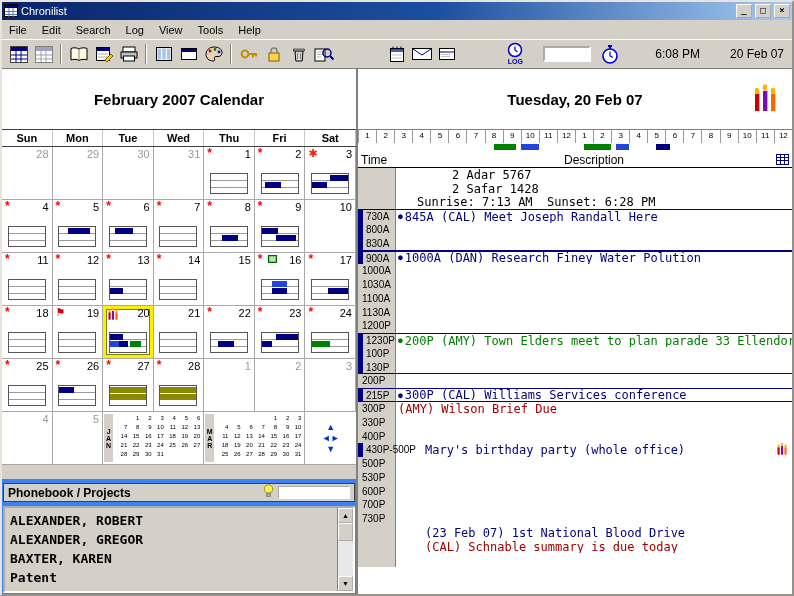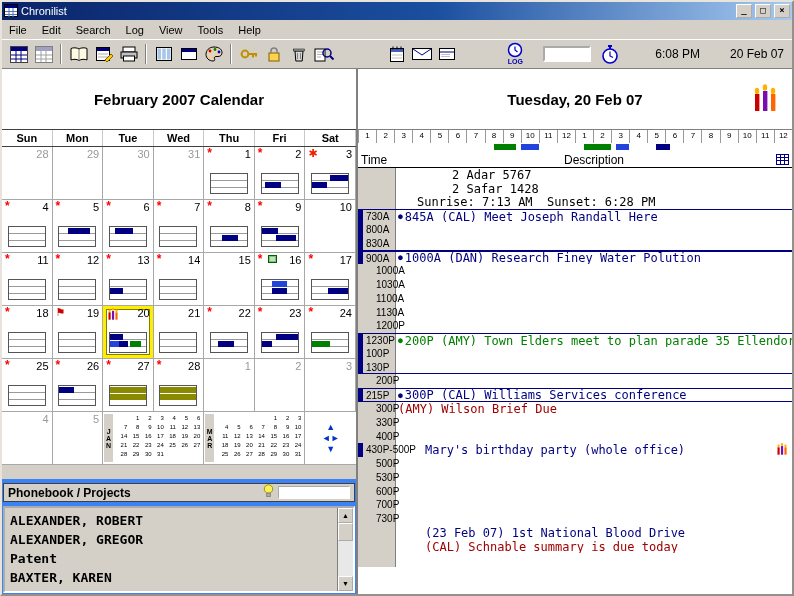--- a/index.html
+++ b/index.html
@@ -64,21 +64,21 @@
 .hblocks{position:relative;height:9px}
 .hblk{position:absolute;top:1px;height:6px}
 .dv-colhead{flex:0 0 16px;display:flex;align-items:center;border-bottom:1px solid #000;font-size:12px;background:#fff;position:relative}
 .dv-colhead .t{width:38px;padding-left:3px}
 .dv-colhead .d{flex:1;text-align:center}
 .tbl-icon{position:absolute;right:3px;top:2px}
 .dv-rows{flex:1;display:flex;flex-direction:column;overflow:hidden}
 .dvr{flex:0 0 13.774px;height:13.774px;display:flex;position:relative}
 .dvr.bt{border-top:1px solid #000080}
 .dvr.bb{border-bottom:1px solid #000080}
-.dvr .gut{flex:0 0 38px;width:38px;background:#d4d0c8;border-right:1px solid #808080;font-size:10px;line-height:13px;padding-left:18px;white-space:nowrap;overflow:visible;color:#000;z-index:2}
+.dvr .gut{flex:0 0 38px;width:38px;background:#d4d0c8;border-right:1px solid #808080;font-size:10px;line-height:13px;padding-left:4px;white-space:nowrap;overflow:visible;color:#000;z-index:2}
 .dvr .gut.wb{padding-left:8px}
 .dvr .bar{position:absolute;left:0;top:0;bottom:0;width:5px;background:#000080;z-index:3}
 .dvr .desc{flex:1;display:flex;align-items:center;font-family:"DejaVu Sans Mono","Liberation Mono",monospace;font-weight:normal;font-size:12px;white-space:pre;padding-left:2px;overflow:hidden}
 .bullet{font-size:8px;margin-right:2px}
 .row-icon{position:absolute;right:4px;top:0}
 </style>
 </head>
 <body>
 
 <div class="window">
@@ -628,21 +628,21 @@
       <div class="pb-head">
         <span>Phonebook / Projects</span>
         <span class="sp"></span>
         <span><svg width="11" height="14">
               <circle cx="5.5" cy="5" r="4.2" fill="#ffee55" stroke="#999900"></circle>
               <rect x="3.7" y="9.2" width="3.6" height="3.2" fill="#b0b0b0" stroke="#808080"></rect>
             </svg></span>
         <input class="pb-input" value="" style="">
       </div>
       <div class="pb-body">
-        <div class="pb-list"><div>ALEXANDER, ROBERT</div><div>ALEXANDER, GREGOR</div><div>Patent</div><div>BAXTER, KAREN</div></div>
+        <div class="pb-list"><div>ALEXANDER, ROBERT</div><div>ALEXANDER, GREGOR</div><div>BAXTER, KAREN</div><div>Patent</div></div>
         <div class="pb-scroll">
           <div class="sb-btn">▲</div>
           <div class="sb-track">
               <div class="sb-thumb"></div>
             </div>
           <div class="sb-btn">▼</div>
         </div>
       </div>
     </div>
 
@@ -750,21 +750,21 @@
             <div class="gut">1130A</div>
             <div class="desc" style="color: rgb(0, 0, 0);"><span></span></div>
           </div>
           <div class="dvr">
             <div class="gut">1200P</div>
             <div class="desc" style="color: rgb(0, 0, 0);"><span></span></div>
           </div>
           <div class="dvr bt">
             <i class="bar"></i>
             <div class="gut wb">1230P</div>
-            <div class="desc" style="color: rgb(0, 128, 0);"><span class="bullet">●</span><span>200P (AMY) Town Elders meet to plan parade 35 Ellendor</span></div>
+            <div class="desc" style="color: rgb(0, 128, 0);"><span class="bullet">●</span><span>200P (AMY) Town Elders meet to plan parade 33 Ellendor</span></div>
           </div>
           <div class="dvr">
             <i class="bar"></i>
             <div class="gut wb">100P</div>
             <div class="desc" style="color: rgb(0, 0, 0);"><span></span></div>
           </div>
           <div class="dvr bb">
             <i class="bar"></i>
             <div class="gut wb">130P</div>
             <div class="desc" style="color: rgb(0, 0, 0);"><span></span></div>

